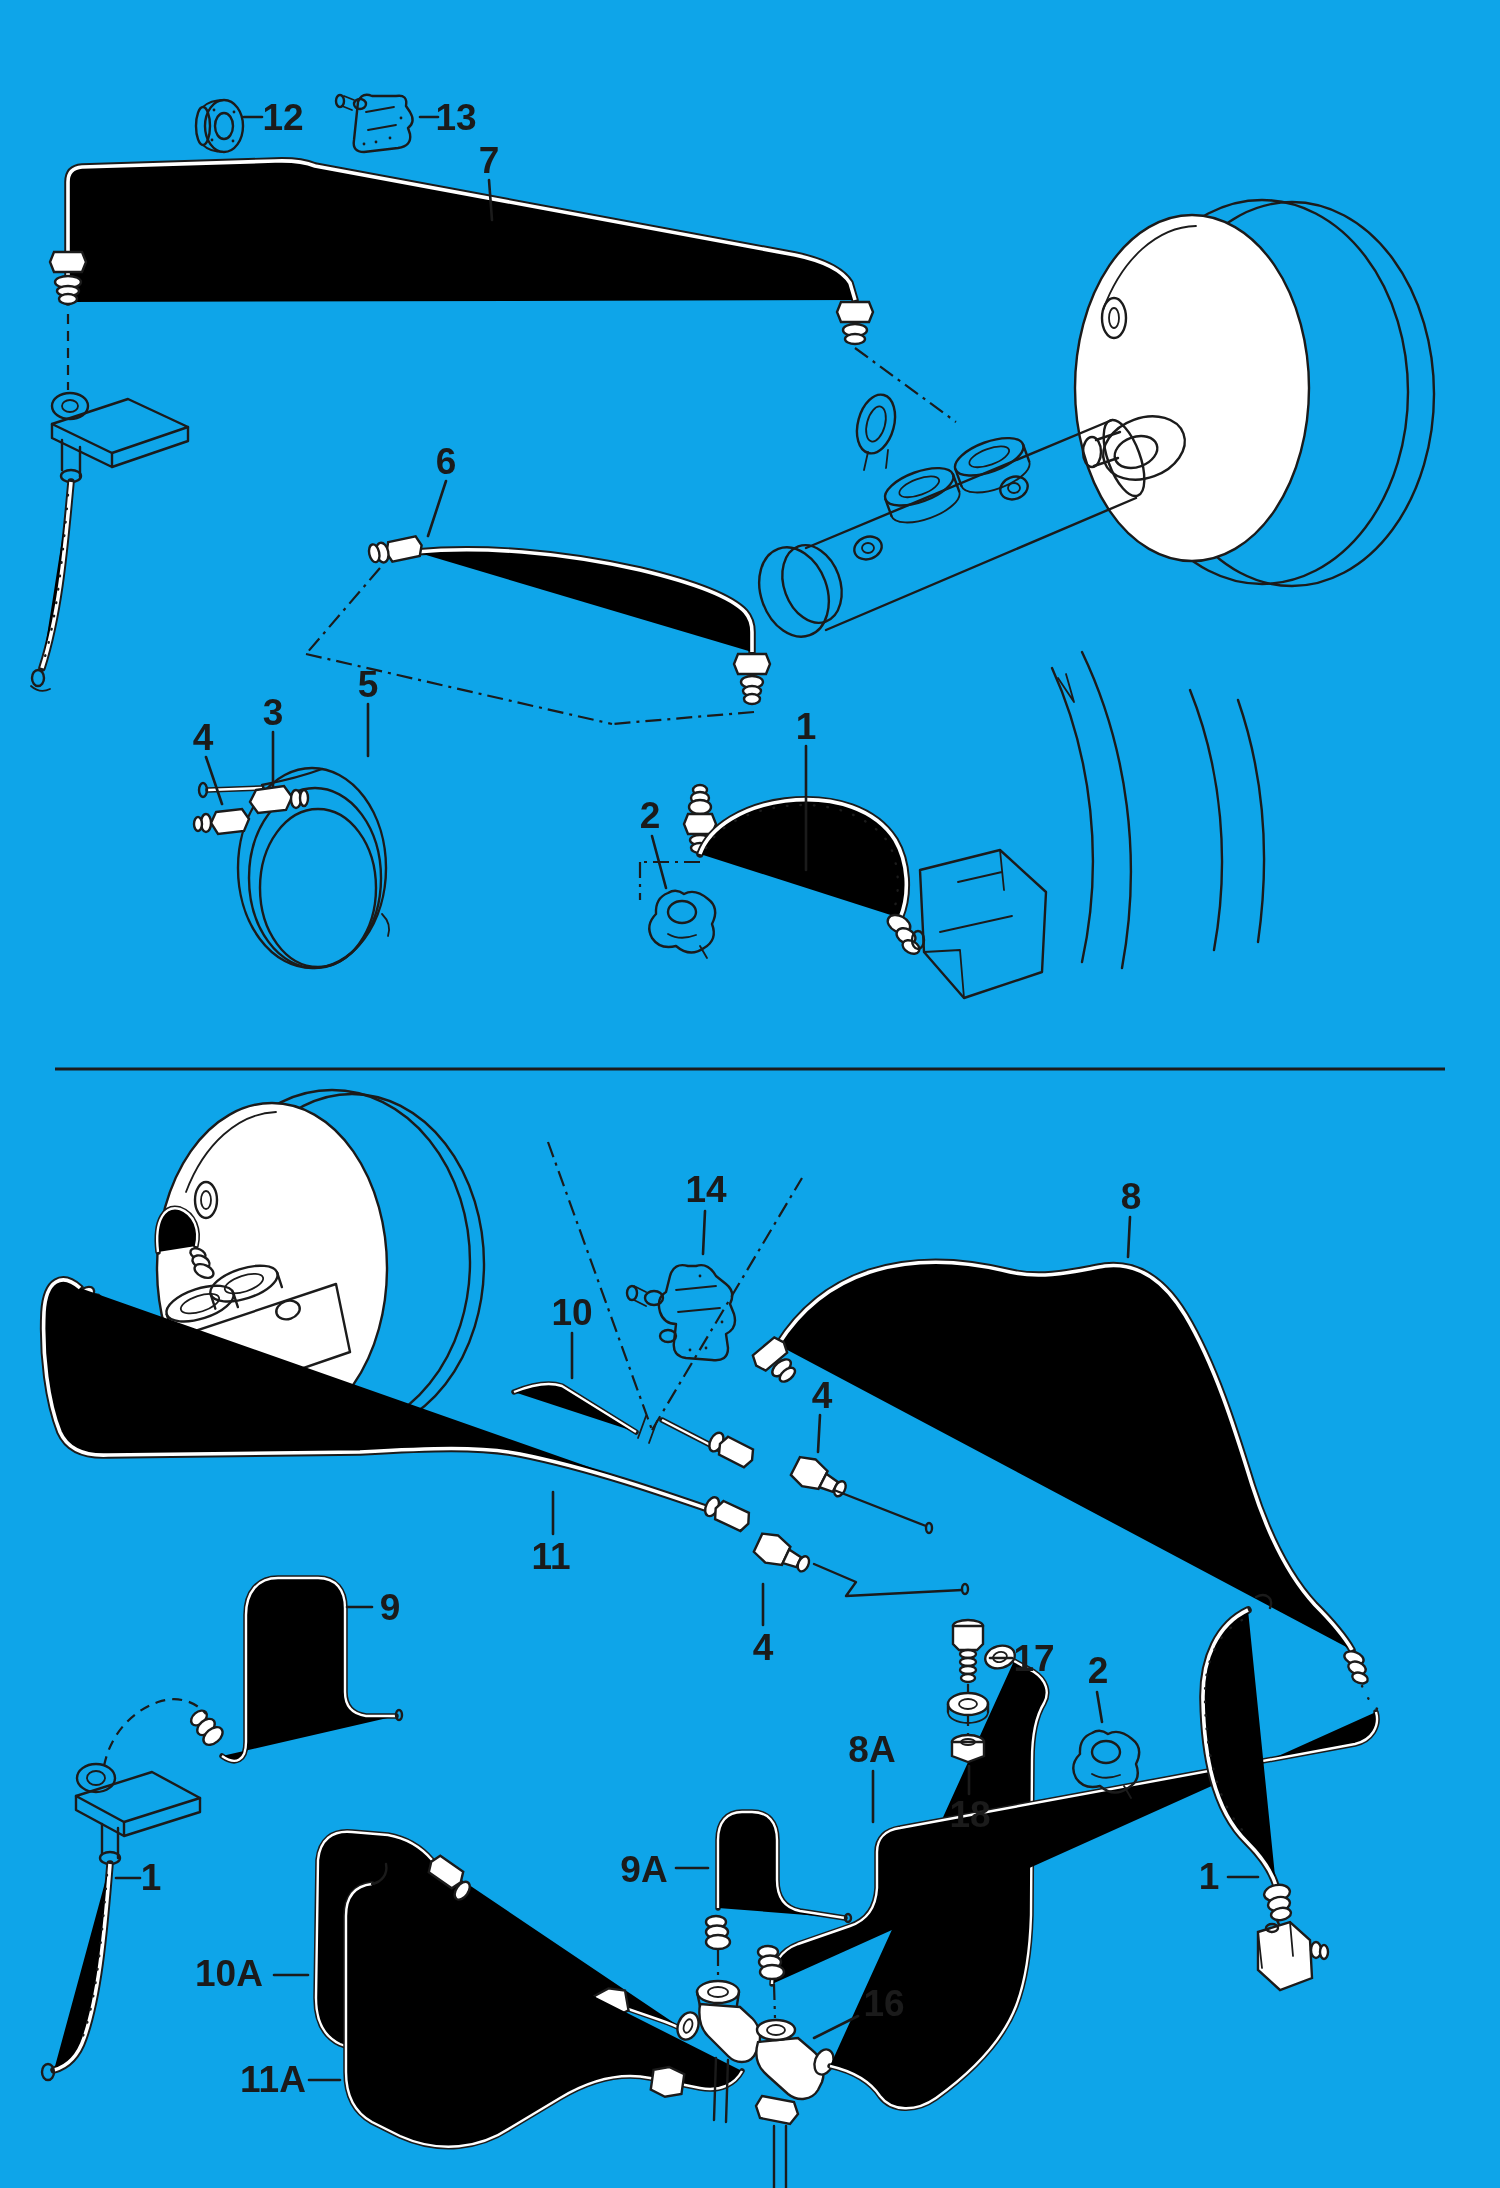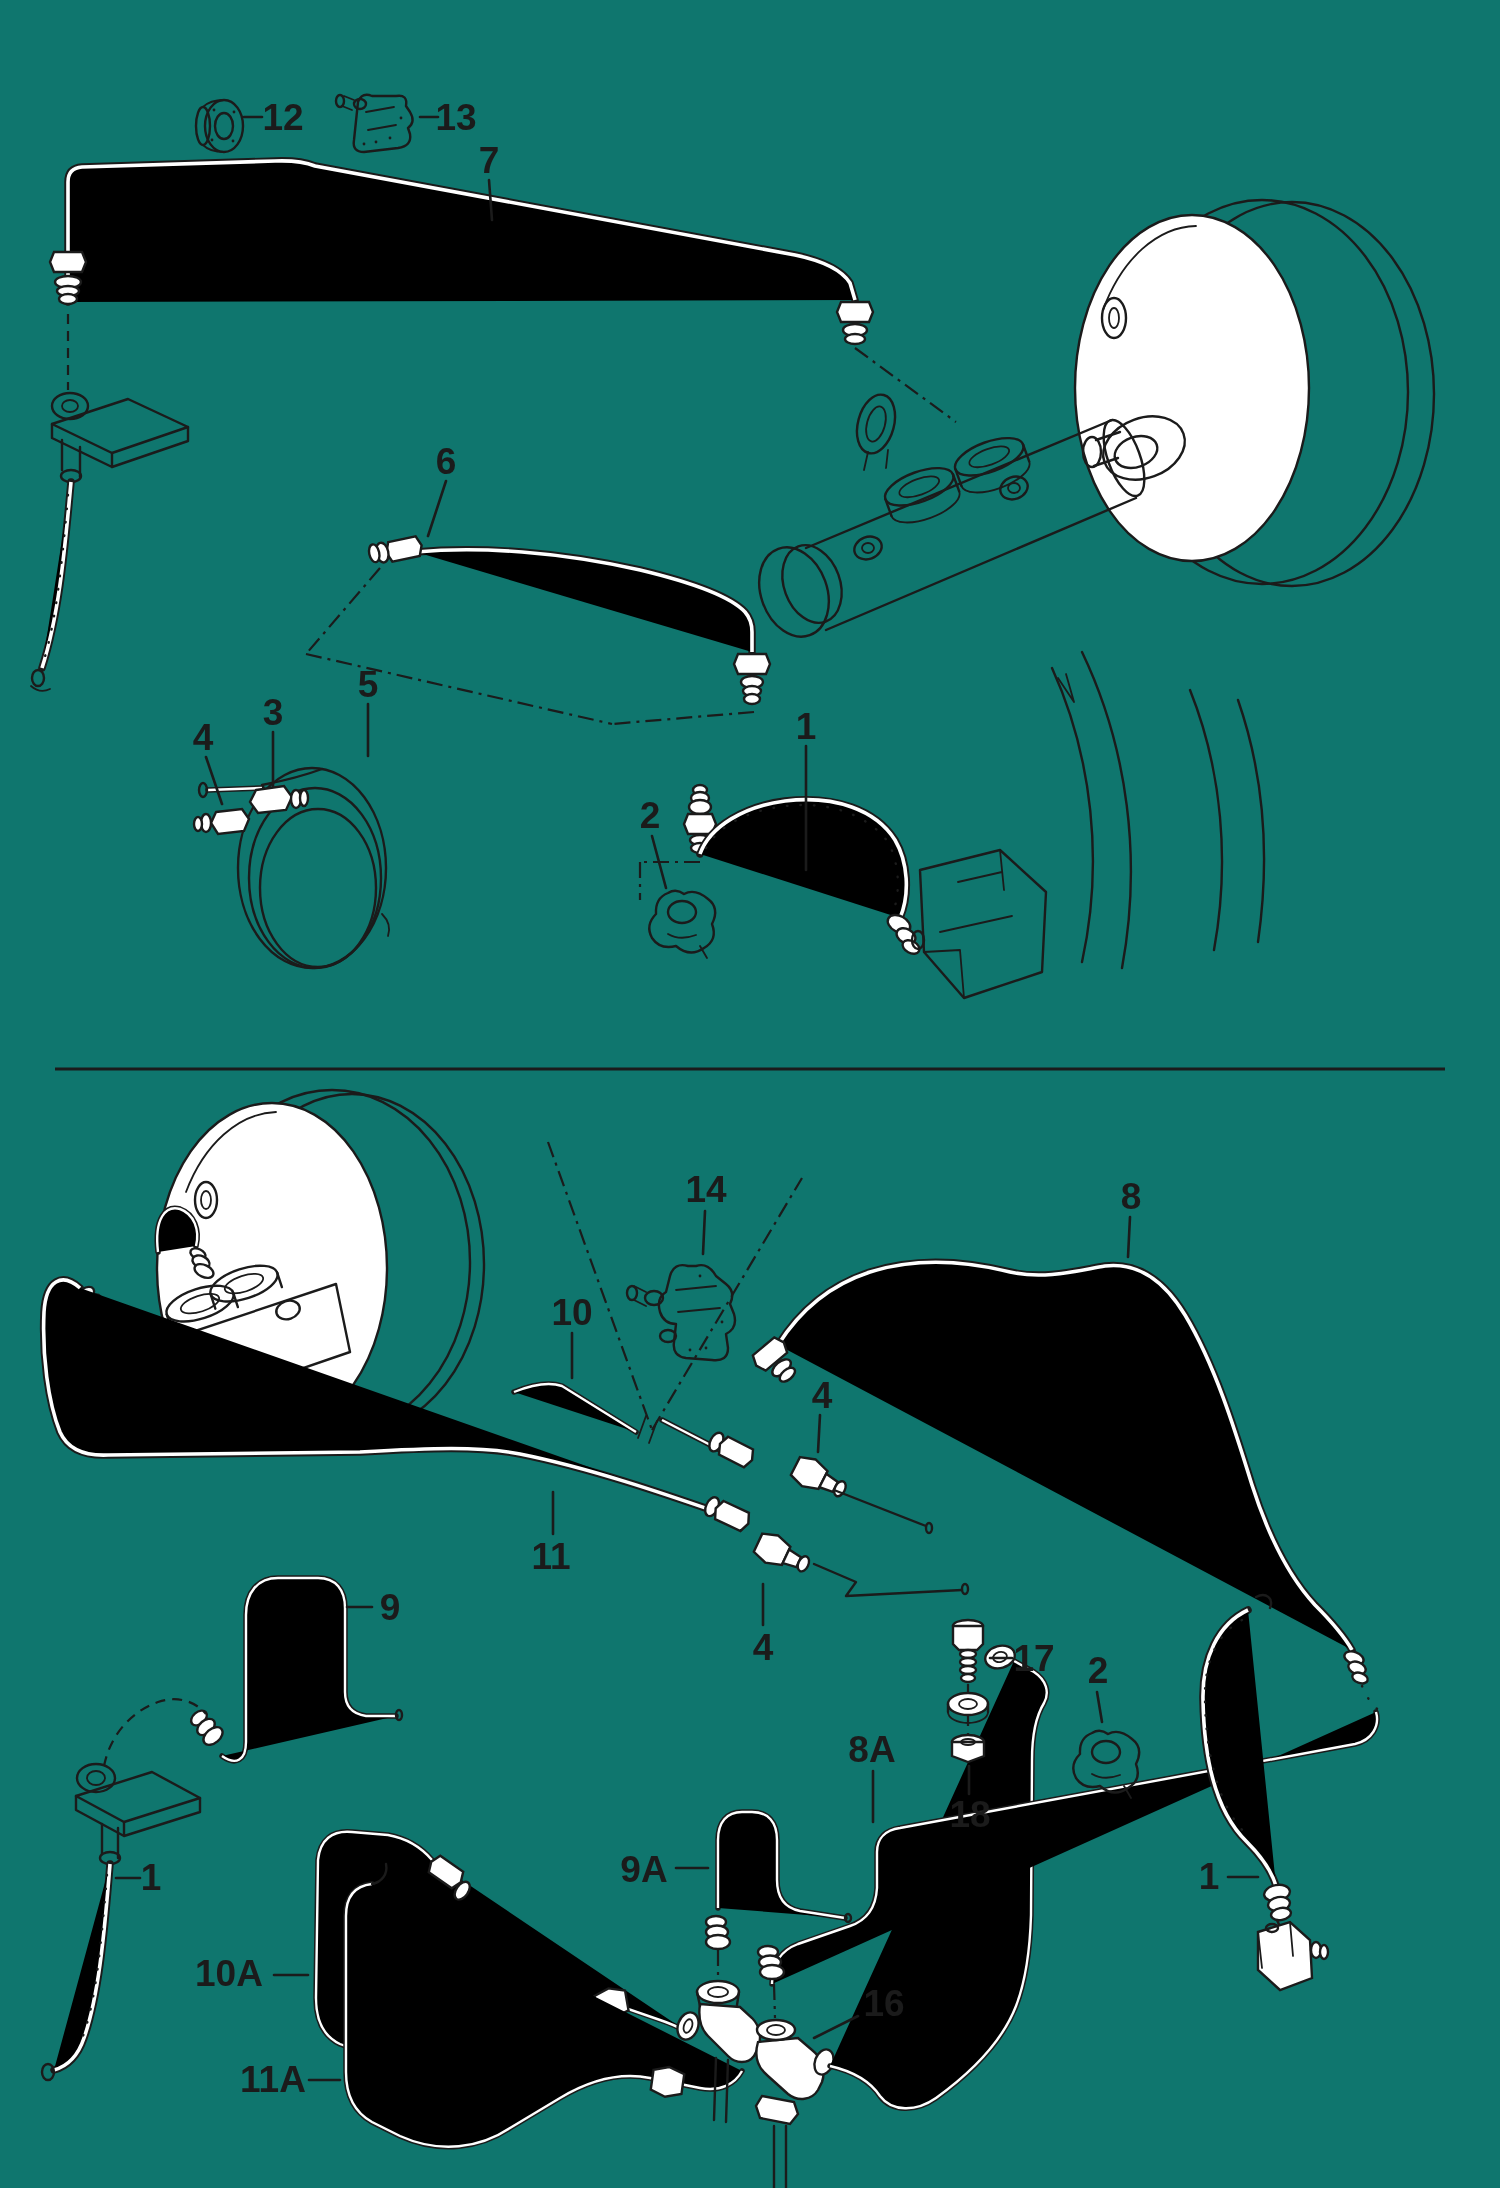--- a/index.html
+++ b/index.html
@@ -1,16 +1,16 @@
 <!DOCTYPE html>
 <html><head>
 <meta charset="utf-8">
 <style>
   html,body{margin:0;padding:0;background:#fff;}
-  .stage{position:relative;width:1500px;height:2188px;background:#0f766e;overflow:hidden;}
+  .stage{position:relative;width:1500px;height:2188px;background:#0ea5e9;overflow:hidden;}
   svg{position:absolute;left:0;top:0;}
   svg *{vector-effect:none;}
   .ln{fill:none;stroke:#1b1b1b;stroke-width:2.4;stroke-linecap:round;stroke-linejoin:round;}
   .thin{stroke-width:1.8;}
   .pipe{fill:none;stroke:#1b1b1b;stroke-width:7.5;stroke-linecap:round;stroke-linejoin:round;}
   .pipeS{fill:none;stroke:#1b1b1b;stroke-width:5.5;stroke-linecap:round;stroke-linejoin:round;}
   .pipe-inner{stroke:#ffffff;stroke-width:3.6;}
   .pipeS-inner{stroke:#ffffff;stroke-width:2.4;}
   .dots{fill:none;stroke:#1b1b1b;stroke-width:2.4;stroke-linecap:round;stroke-dasharray:0.5 13;}
   .dash{fill:none;stroke:#1b1b1b;stroke-width:2.2;stroke-dasharray:10 7;}

